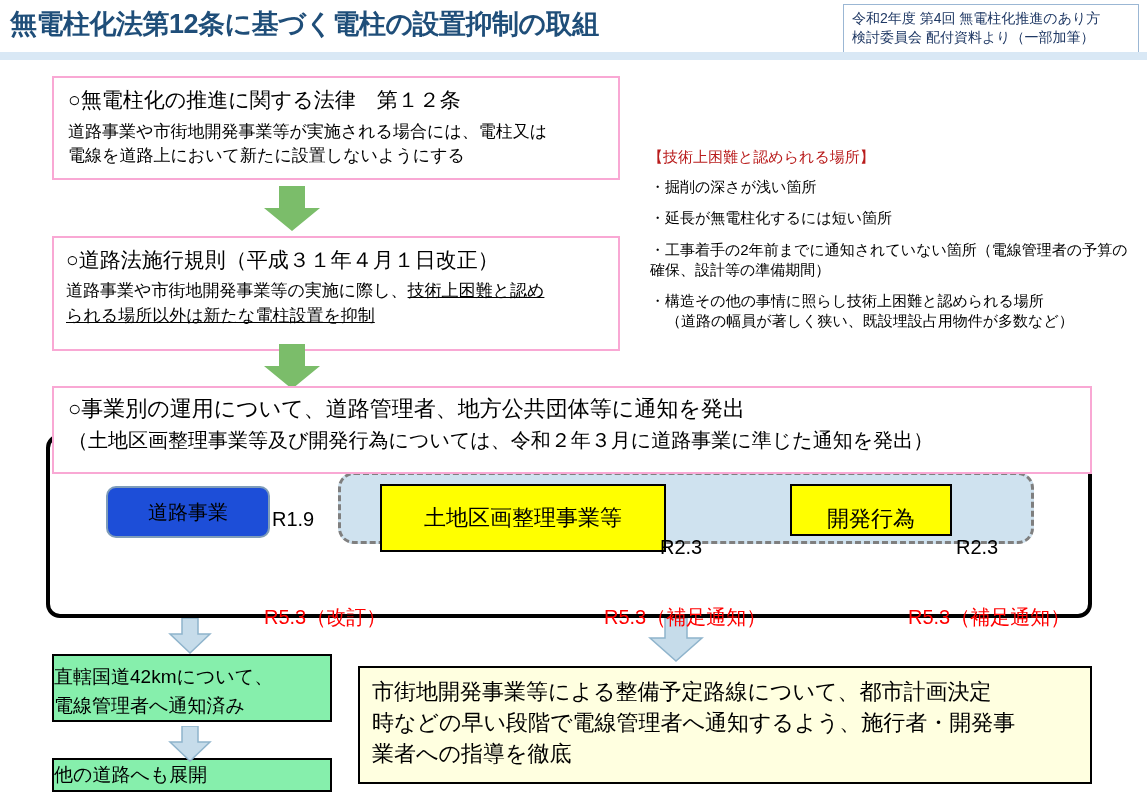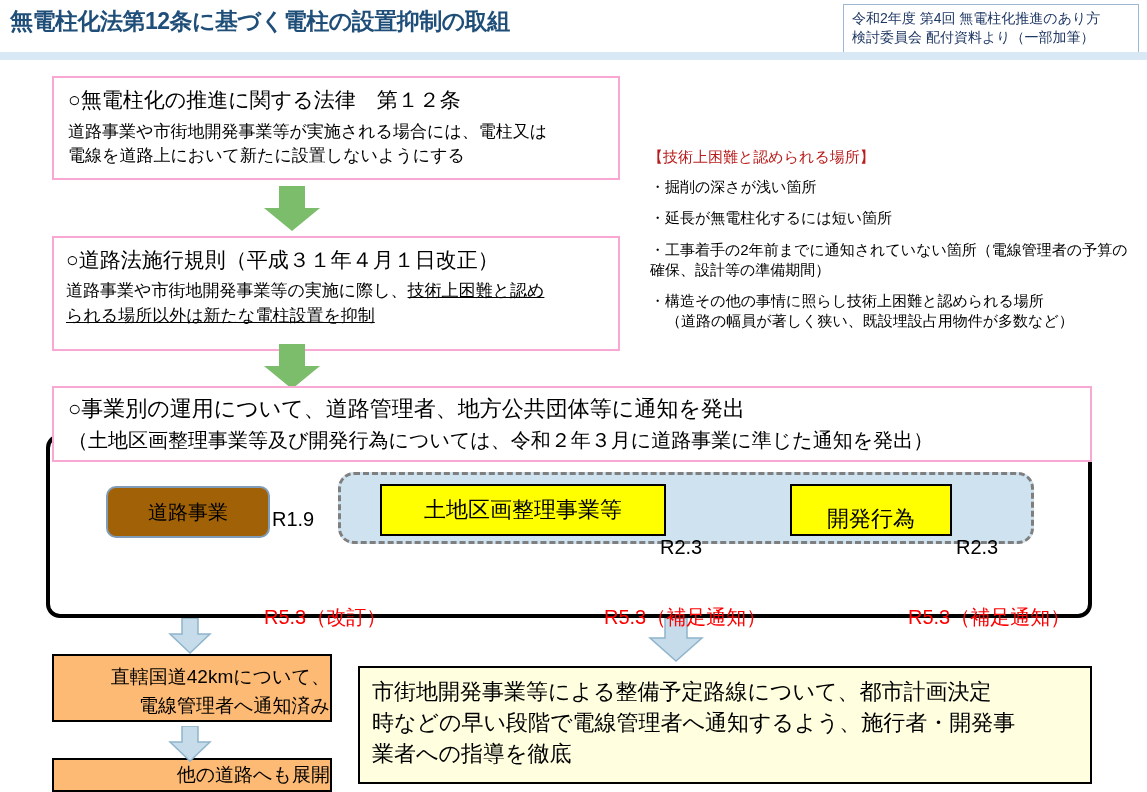--- a/index.html
+++ b/index.html
@@ -16,21 +16,21 @@
     height: 792px;
     overflow: hidden;
     background: #ffffff;
   }
 
   
   .title {
     position: absolute;
     left: 10px;
     top: 6px;
-    font-size: 23px;
+    font-size: 27px;
     font-weight: bold;
     color: #1f4e79;
     letter-spacing: -0.5px;
     white-space: nowrap;
     text-align: right;
   }
   .source-box {
     position: absolute;
     right: 8px;
     top: 4px;
@@ -128,21 +128,21 @@
   .tech .t-sub {
     display: block;
     padding-left: 16px;
   }
 
   
   .noticebox {
     left: 52px;
     top: 386px;
     width: 1040px;
-    height: 76px;
+    height: 88px;
     padding: 6px 8px 0 14px;
     z-index: 3;
   }
   .noticebox .l1 { font-size: 22px; white-space: nowrap; }
   .noticebox .l2 { font-size: 20px; white-space: nowrap; margin-top: 3px; }
 
   
   .proj-frame {
     position: absolute;
     left: 46px;
@@ -175,29 +175,29 @@
     justify-content: center;
     z-index: 4;
   }
   .pill-road {
     left: 106px;
     top: 486px;
     width: 164px;
     height: 52px;
     border: 2px solid #7f9db9;
     border-radius: 10px;
-    background: #a16207;
+    background: #1d4ed8;
     font-size: 20px;
   }
   .pill-yellow {
     border: 2px solid #000000;
     background: #ffff00;
     font-size: 22px;
   }
-  .pill-land { left: 380px; top: 484px; width: 286px; height: 52px; }
+  .pill-land { left: 380px; top: 484px; width: 286px; height: 68px; }
   .pill-dev  { left: 790px; top: 484px; width: 162px; height: 52px; align-items: flex-end; }
 
   .rlabel {
     position: absolute;
     font-size: 20px;
     color: #000000;
     z-index: 4;
     white-space: nowrap;
   }
   .rlabel-red {
@@ -222,22 +222,22 @@
   }
   .ba-left1 { left: 168px; top: 618px; width: 44px; height: 36px; }
   .ba-left2 { left: 168px; top: 726px; width: 44px; height: 36px; }
   .ba-right { left: 648px; top: 618px; width: 56px; height: 44px; }
 
   
   .smallbox {
     position: absolute;
     box-sizing: border-box;
     border: 2px solid #000000;
-    background: #fdba74;
-    text-align: right;
+    background: #86efac;
+    text-align: left;
   }
   .sb1 {
     left: 52px;
     top: 654px;
     width: 280px;
     height: 68px;
     padding-top: 6px;
   }
   .sb1 div { font-size: 19px; line-height: 1.55; }
   .sb2 {

